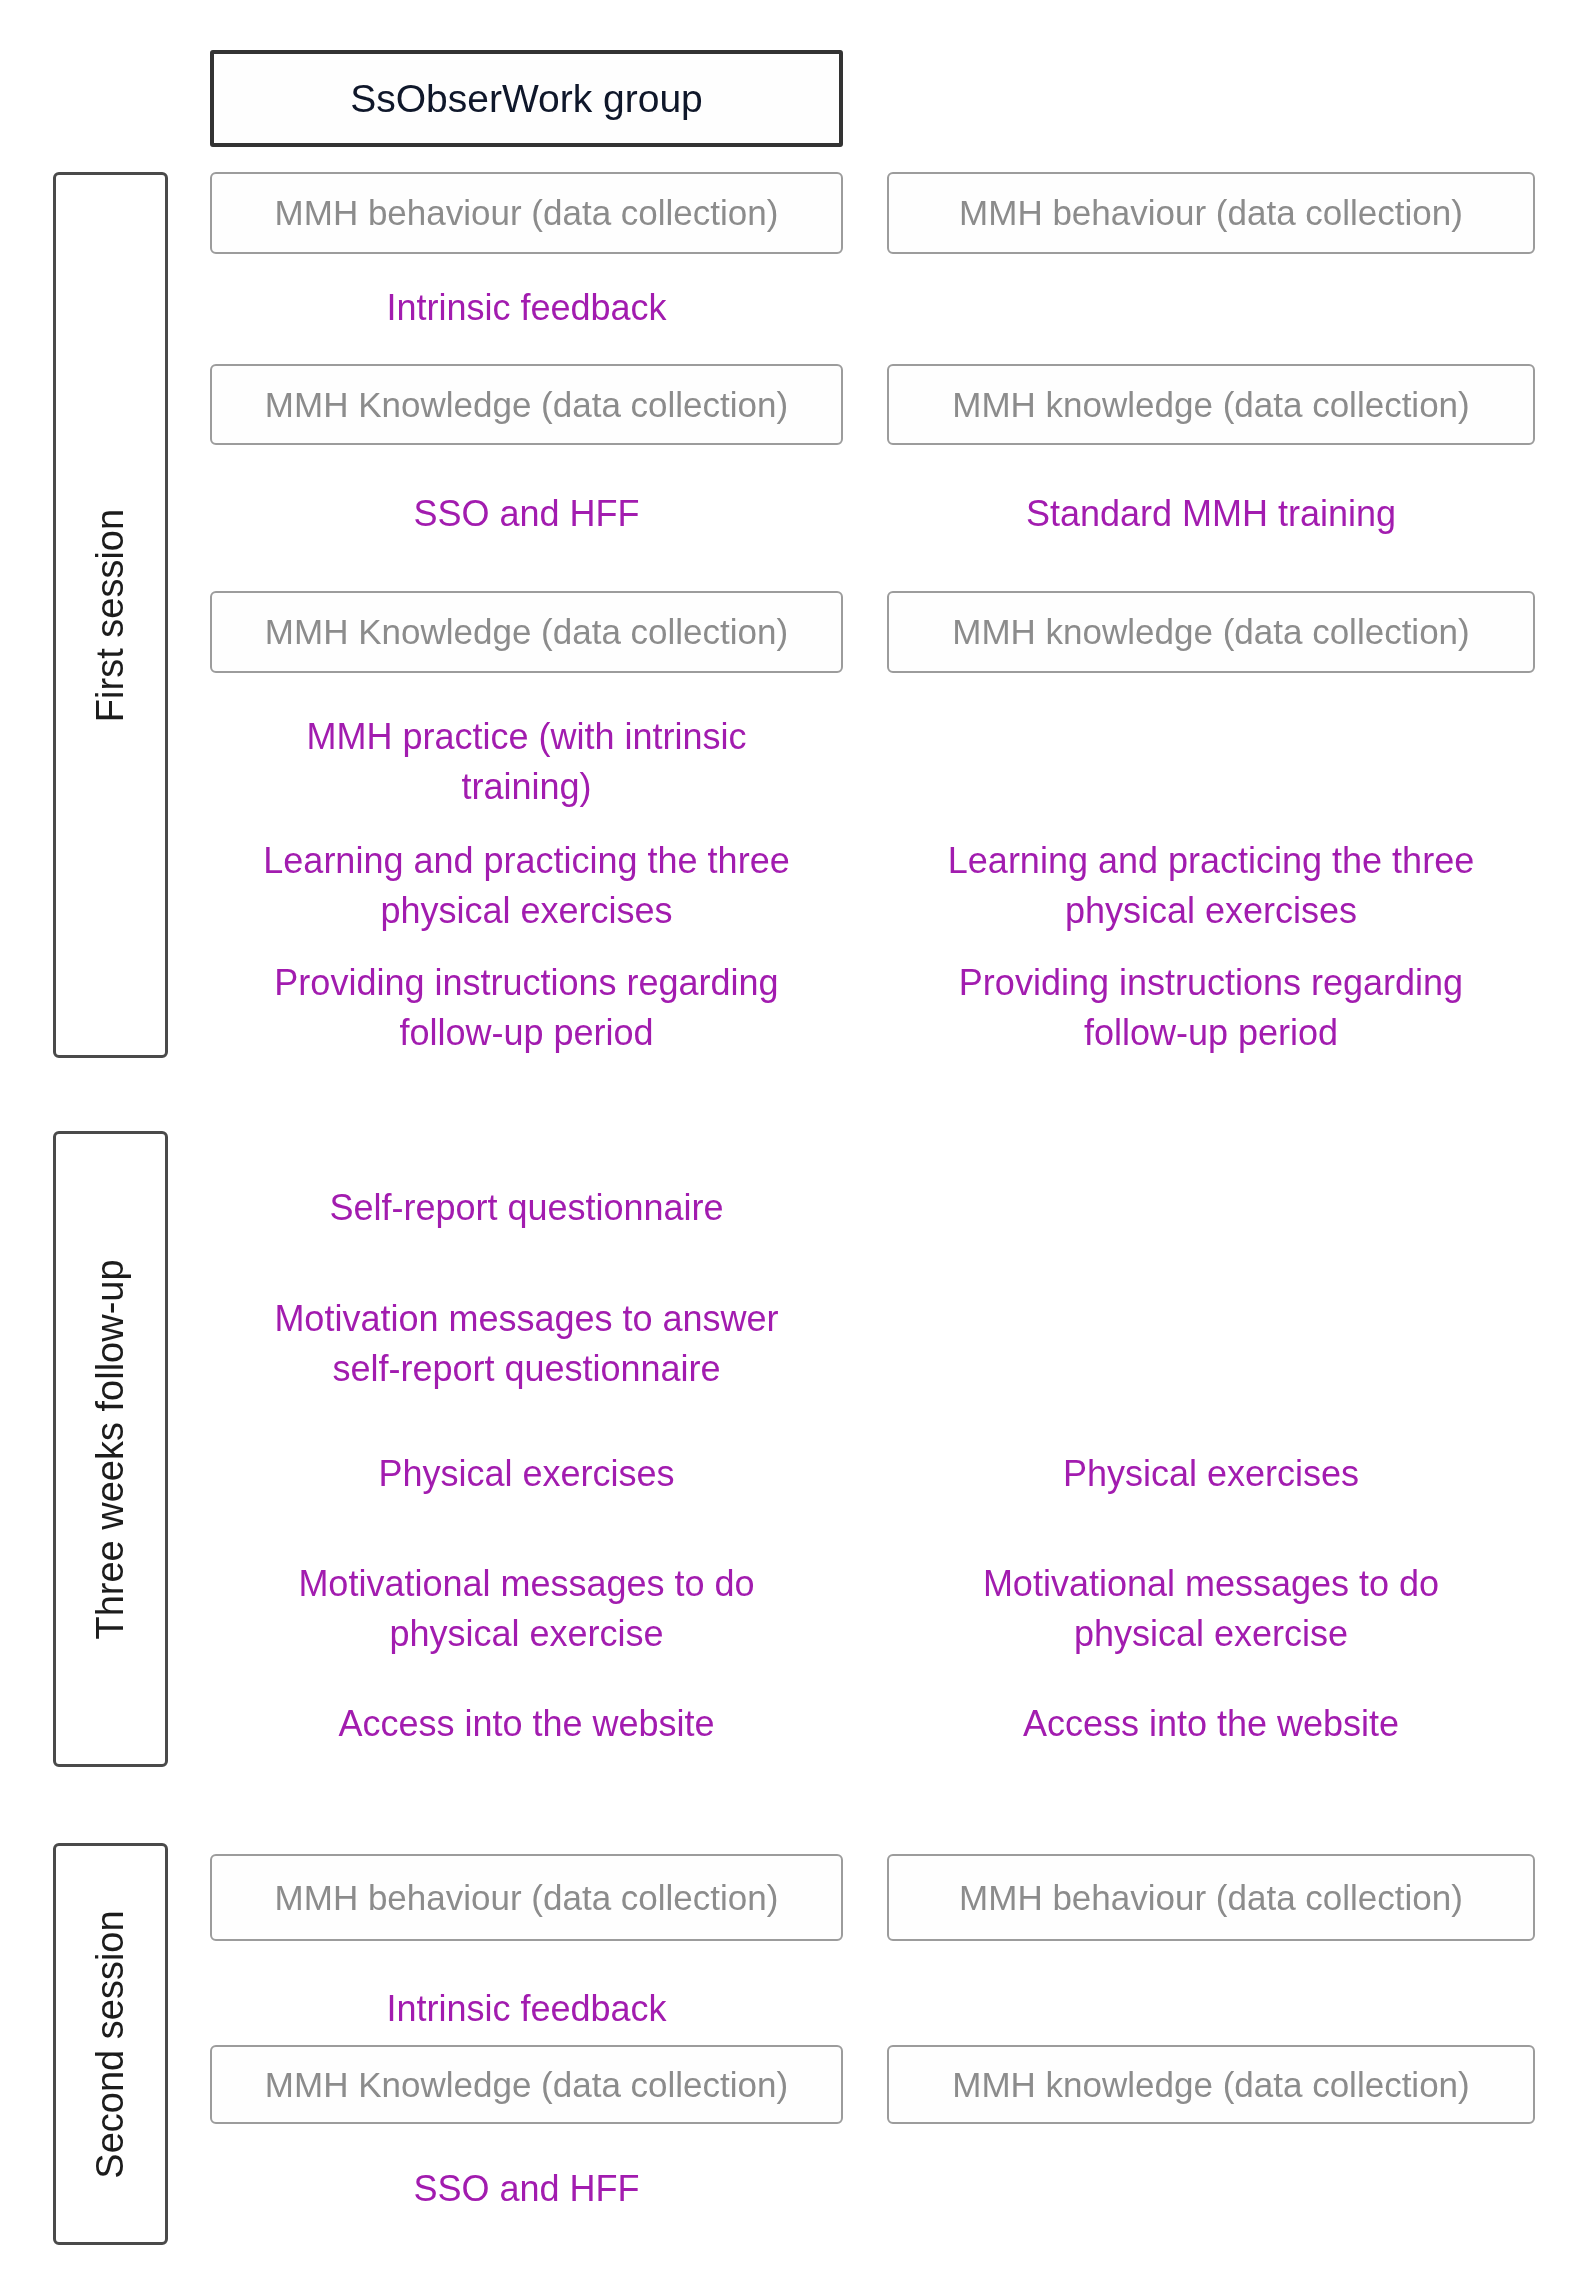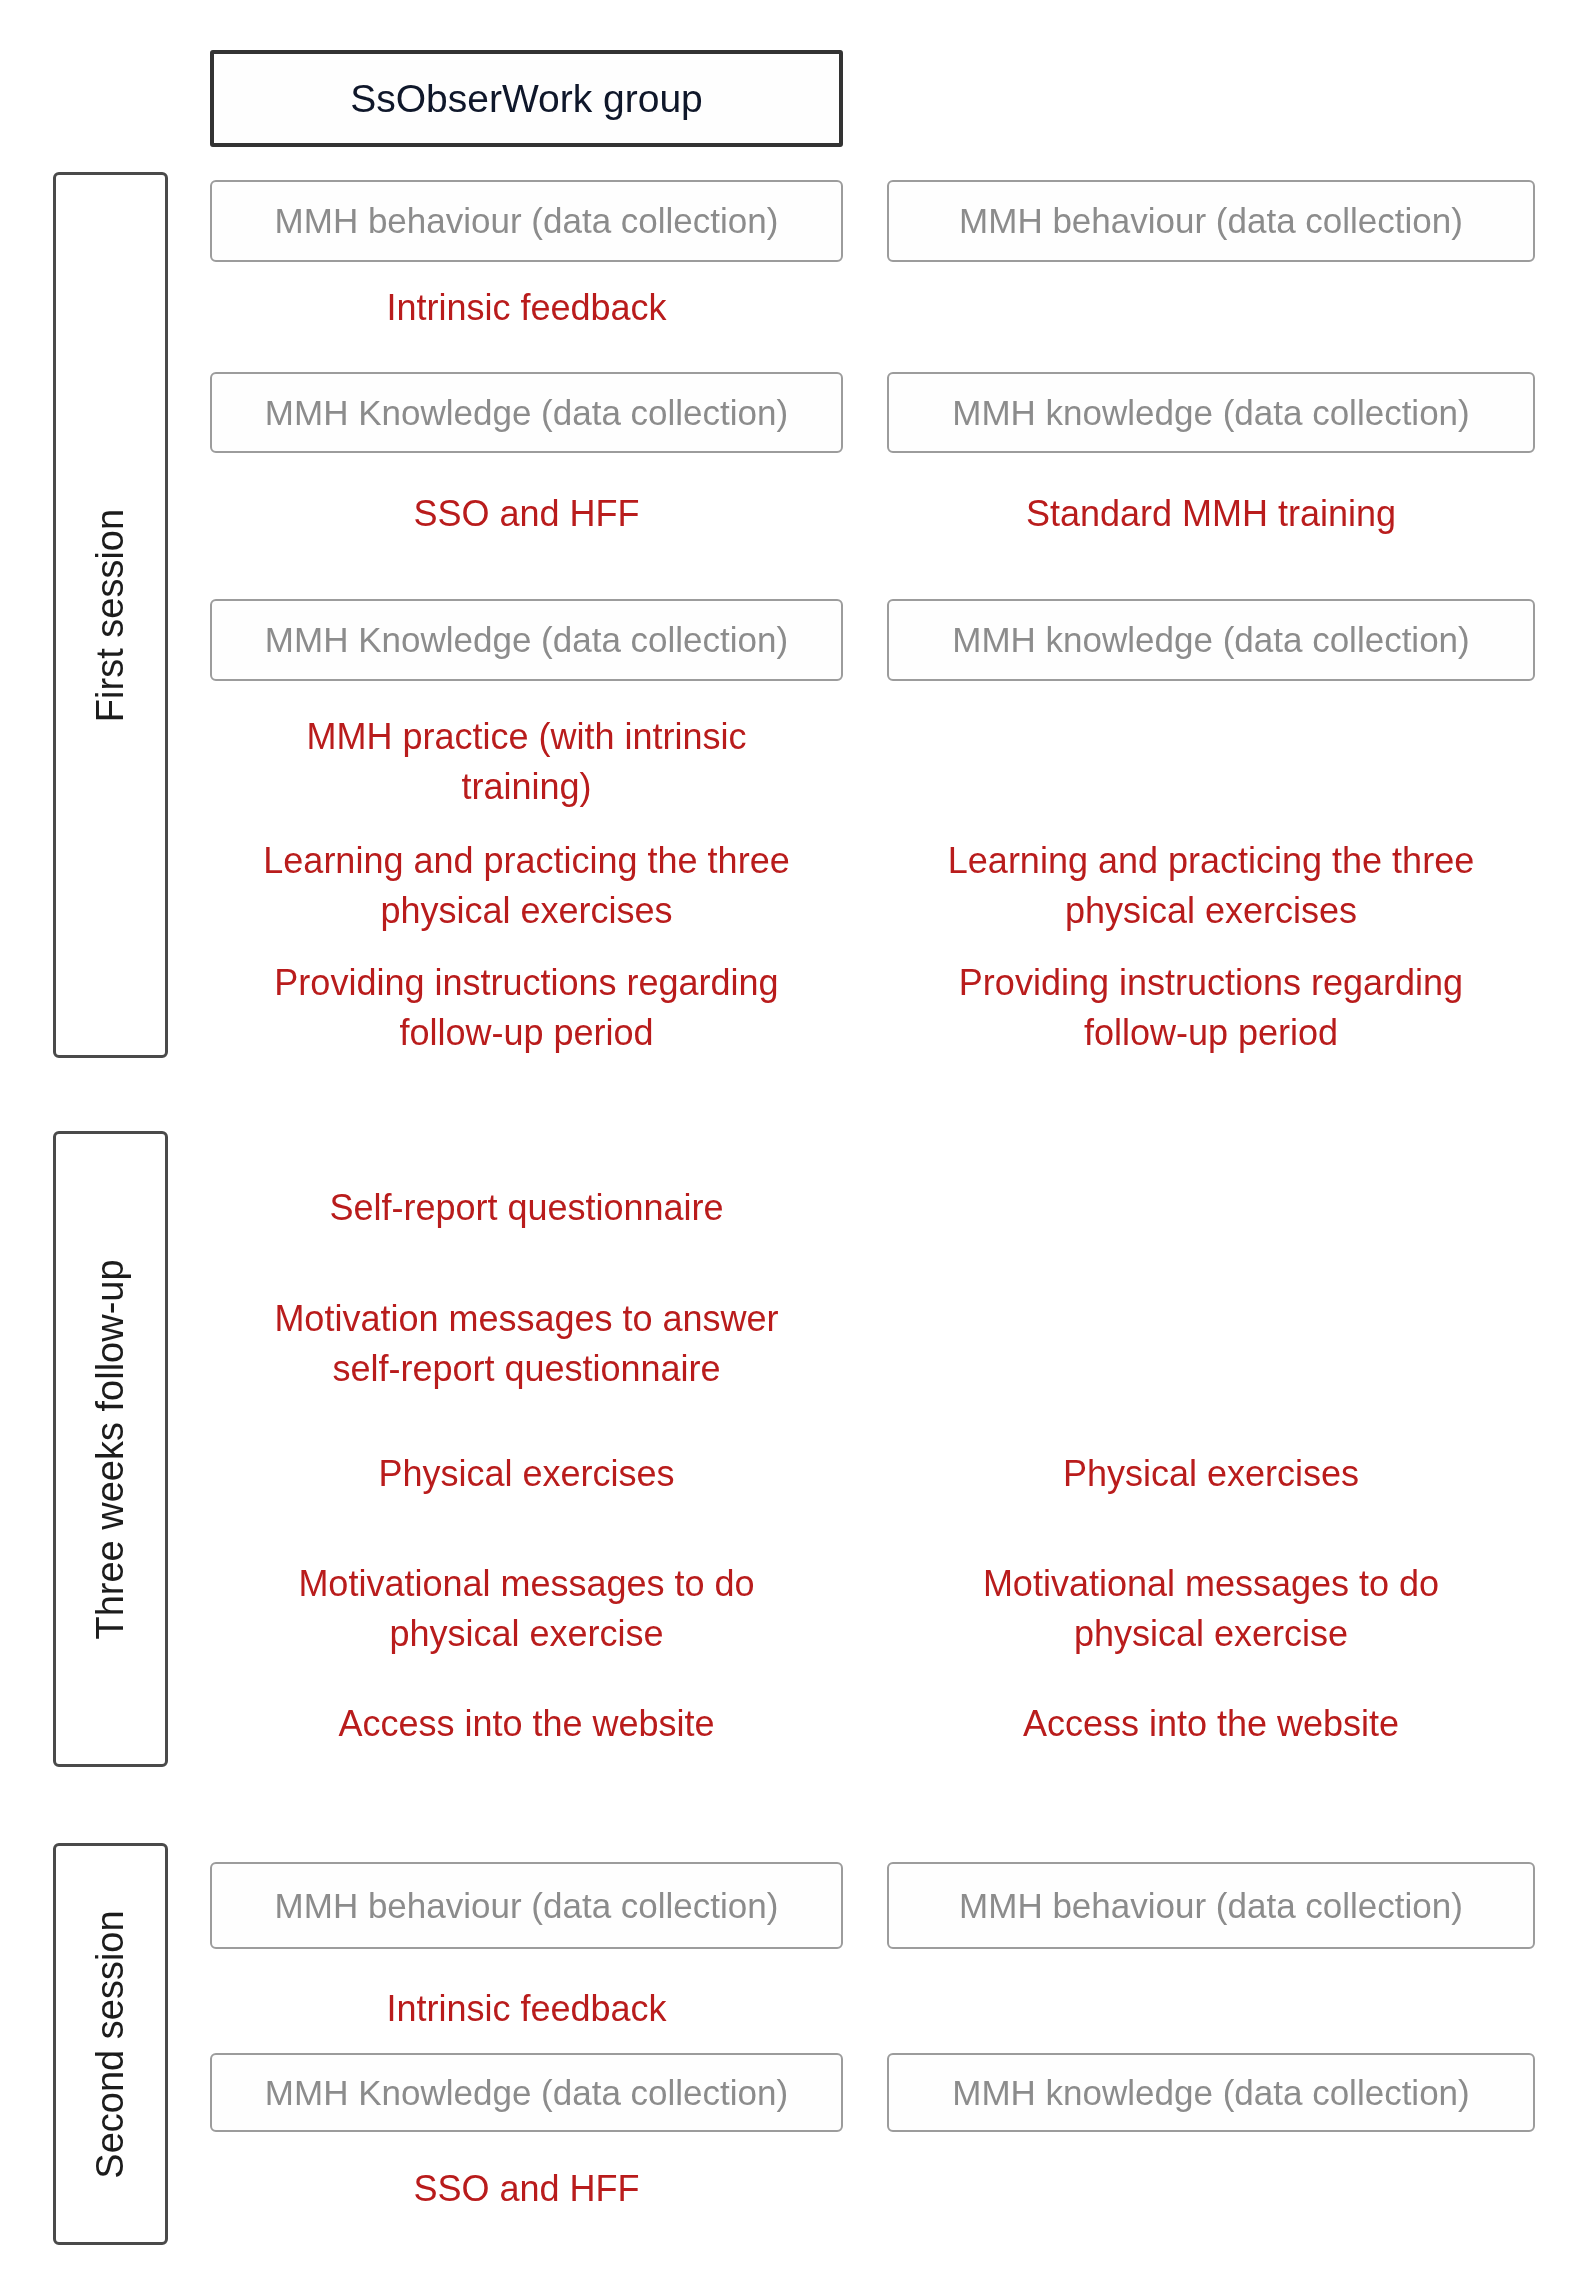--- a/index.html
+++ b/index.html
@@ -8,30 +8,30 @@
     font-family:"Liberation Sans", sans-serif;color:#1a1a1a;overflow:hidden;
   }
   .box{
     position:absolute;display:flex;align-items:center;justify-content:center;
     background:#fefefe;box-sizing:border-box;text-align:center;
   }
   .header-box{
     border:4.1px solid #333333;border-radius:2.9px;font-size:39px;color:#0f172a;
   }
   .data-box{
-    border:2.9px solid #9c9c9c;border-radius:5.9px;font-size:35px;color:#8c8c8c;margin-top:8px;
+    border:2.9px solid #9c9c9c;border-radius:5.9px;font-size:35px;color:#8c8c8c;
   }
   .side-box{
     border:3.5px solid #4a4a4a;border-radius:5.9px;background:#ffffff;
   }
   .side-label{
     transform:rotate(-90deg);white-space:nowrap;font-size:38px;color:#1c1c1c;
   }
   .txt{
-    position:absolute;text-align:center;font-size:36px;color:#b91c1c;
+    position:absolute;text-align:center;font-size:36px;color:#a21caf;
     line-height:52px;display:flex;flex-direction:column;align-items:center;justify-content:flex-start;
   }
   .txt.multi{line-height:50px;}
   .colL{left:210px;width:633px;}
   .colR{left:887px;width:648px;}
 </style>
 </head>
 <body>
 
 <div id="canvas">

